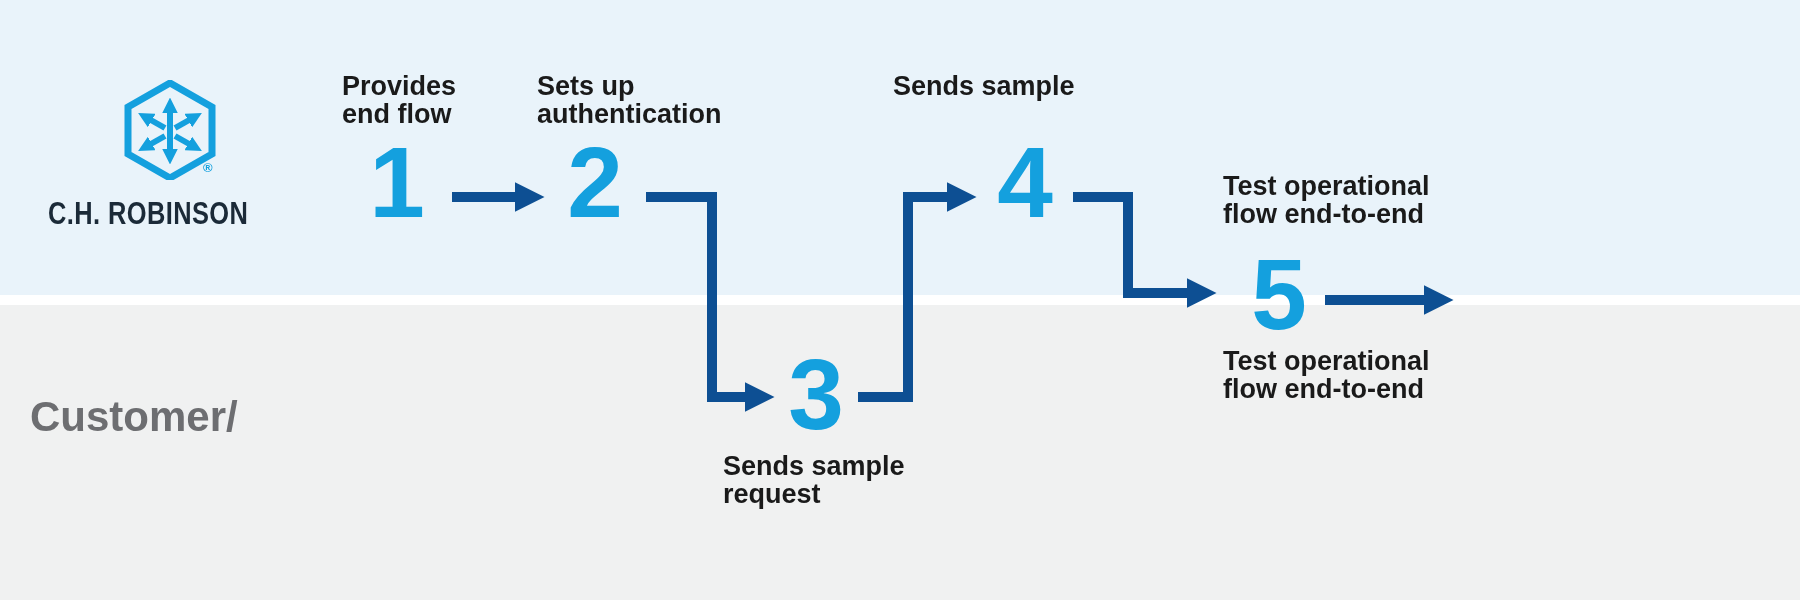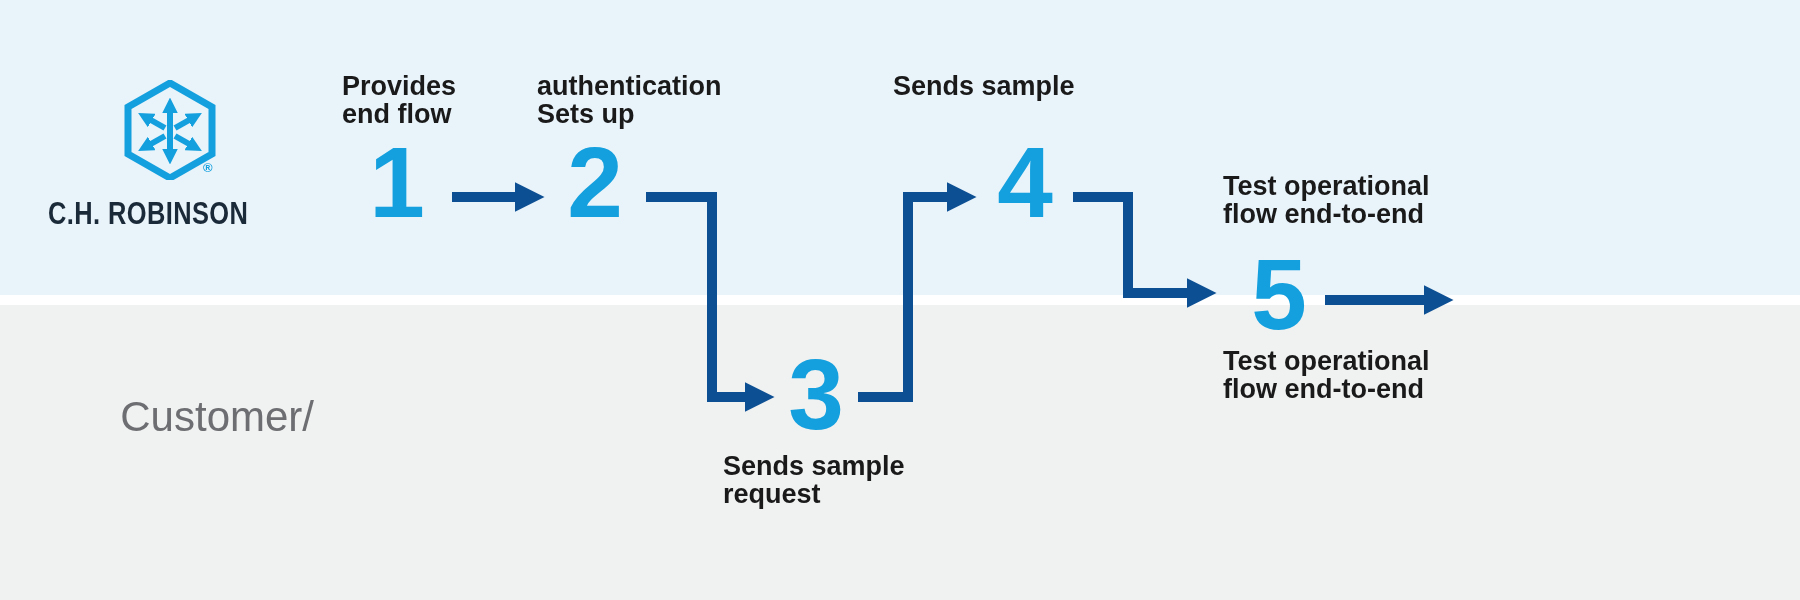--- a/index.html
+++ b/index.html
@@ -44,21 +44,21 @@
   }
   .arrow-layer{position:absolute;left:0;top:0;z-index:2;}
 
   .go-live{
     position:absolute;left:1505px;top:196px;z-index:3;
     font-size:103px;font-weight:bold;line-height:100px;
     color:var(--golive);white-space:nowrap;
   }
   .actor-bottom{
     position:absolute;left:30px;top:399px;width:284px;
-    text-align:right;font-size:42px;font-weight:normal;line-height:36px;
+    text-align:left;font-size:42px;font-weight:bold;line-height:36px;
     color:var(--actor-gray);
   }
   #l1{left:342px;top:72px;}
   #l2{left:537px;top:72px;}
   #l3{left:723px;top:452px;}
   #l4{left:893px;top:72px;}
   #l5a{left:1223px;top:172px;}
   #l5b{left:1223px;top:347px;}
   #n1{left:332px;top:132px;}
   #n2{left:530px;top:132px;}
@@ -94,22 +94,22 @@
     </svg>
   </div>
   <div class="reg-mark">®</div>
   <div class="brand-name">C.H. ROBINSON</div>
 
   <div id="l1" class="step-label">
     <div>Provides</div>
     <div>end flow</div>
   </div>
   <div id="l2" class="step-label">
+    <div>Sets up</div>
     <div>authentication</div>
-    <div>Sets up</div>
   </div>
   <div id="l3" class="step-label">
     <div>Sends sample</div>
     <div>request</div>
   </div>
   <div id="l4" class="step-label">
     <div>Sends sample</div>
   </div>
   <div id="l5a" class="step-label">
     <div>Test operational</div>

